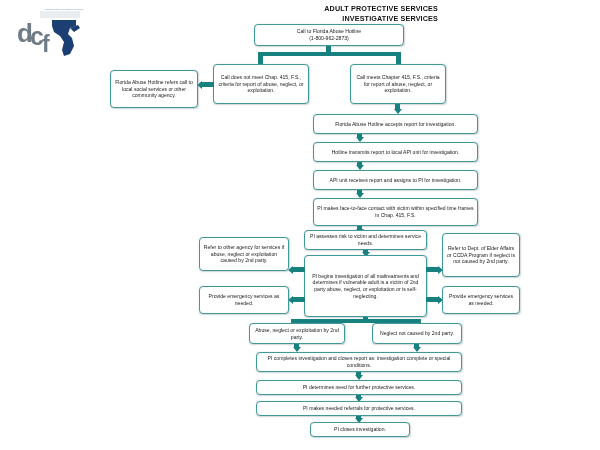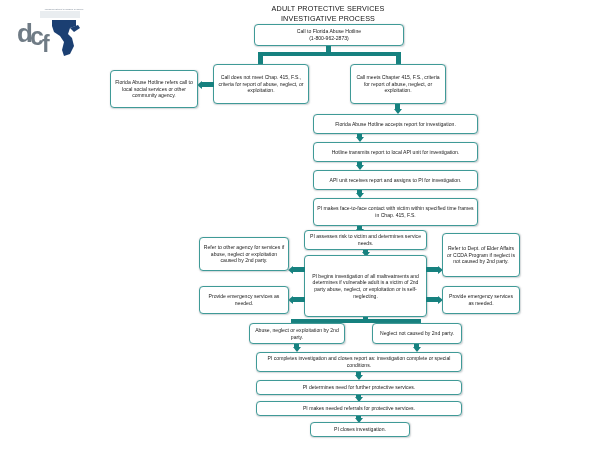--- a/index.html
+++ b/index.html
@@ -21,23 +21,23 @@
     width: 600px;
     height: 450px;
   }
 
   
   .chart-title {
     position: absolute;
     left: 218px;
     top: 4px;
     width: 220px;
-    text-align: center;
+    text-align: right;
     font-size: 7.2px;
-    font-weight: normal;
+    font-weight: bold;
     line-height: 9.5px;
     letter-spacing: 0.15px;
     color: #111111;
   }
 
   
   .logo {
     position: absolute;
     left: 14px;
     top: 8px;
@@ -116,21 +116,21 @@
       <text x="16" y="37" font-family="Liberation Sans, sans-serif" font-size="25" font-weight="bold" fill="#6f7b85">c</text>
       <text x="28" y="44" font-family="Liberation Sans, sans-serif" font-size="23" font-weight="bold" fill="#6f7b85">f</text>
 
       <path d="M38 12 L62 12 L62 18 L56 20 L54 26 L58 30 L60 38 L56 46 L50 48 L48 42 L50 34 L46 28 L40 24 L38 18 Z" fill="#1b3f72"></path>
       <path d="M56 20 L64 17 L66 20 L60 24 Z" fill="#1b3f72"></path>
     </svg>
   </div>
 
   <div class="chart-title">
     <div>ADULT PROTECTIVE SERVICES</div>
-    <div>INVESTIGATIVE PROCESS</div>
+    <div>INVESTIGATIVE SERVICES</div>
   </div>
 
   <div class="node" style="left:254px; top:24px; width:150px; height:22px;">
     <span style="white-space:pre-line;">Call to Florida Abuse Hotline
 (1-800-962-2873)</span>
   </div>
 
   <div class="conn" style="left:326px; top:46px; width:5px; height:8px;"></div>
   <div class="conn" style="left:258px; top:52px; width:143px; height:4px;"></div>
   <div class="conn" style="left:258px; top:52px; width:5px; height:12px;"></div>

